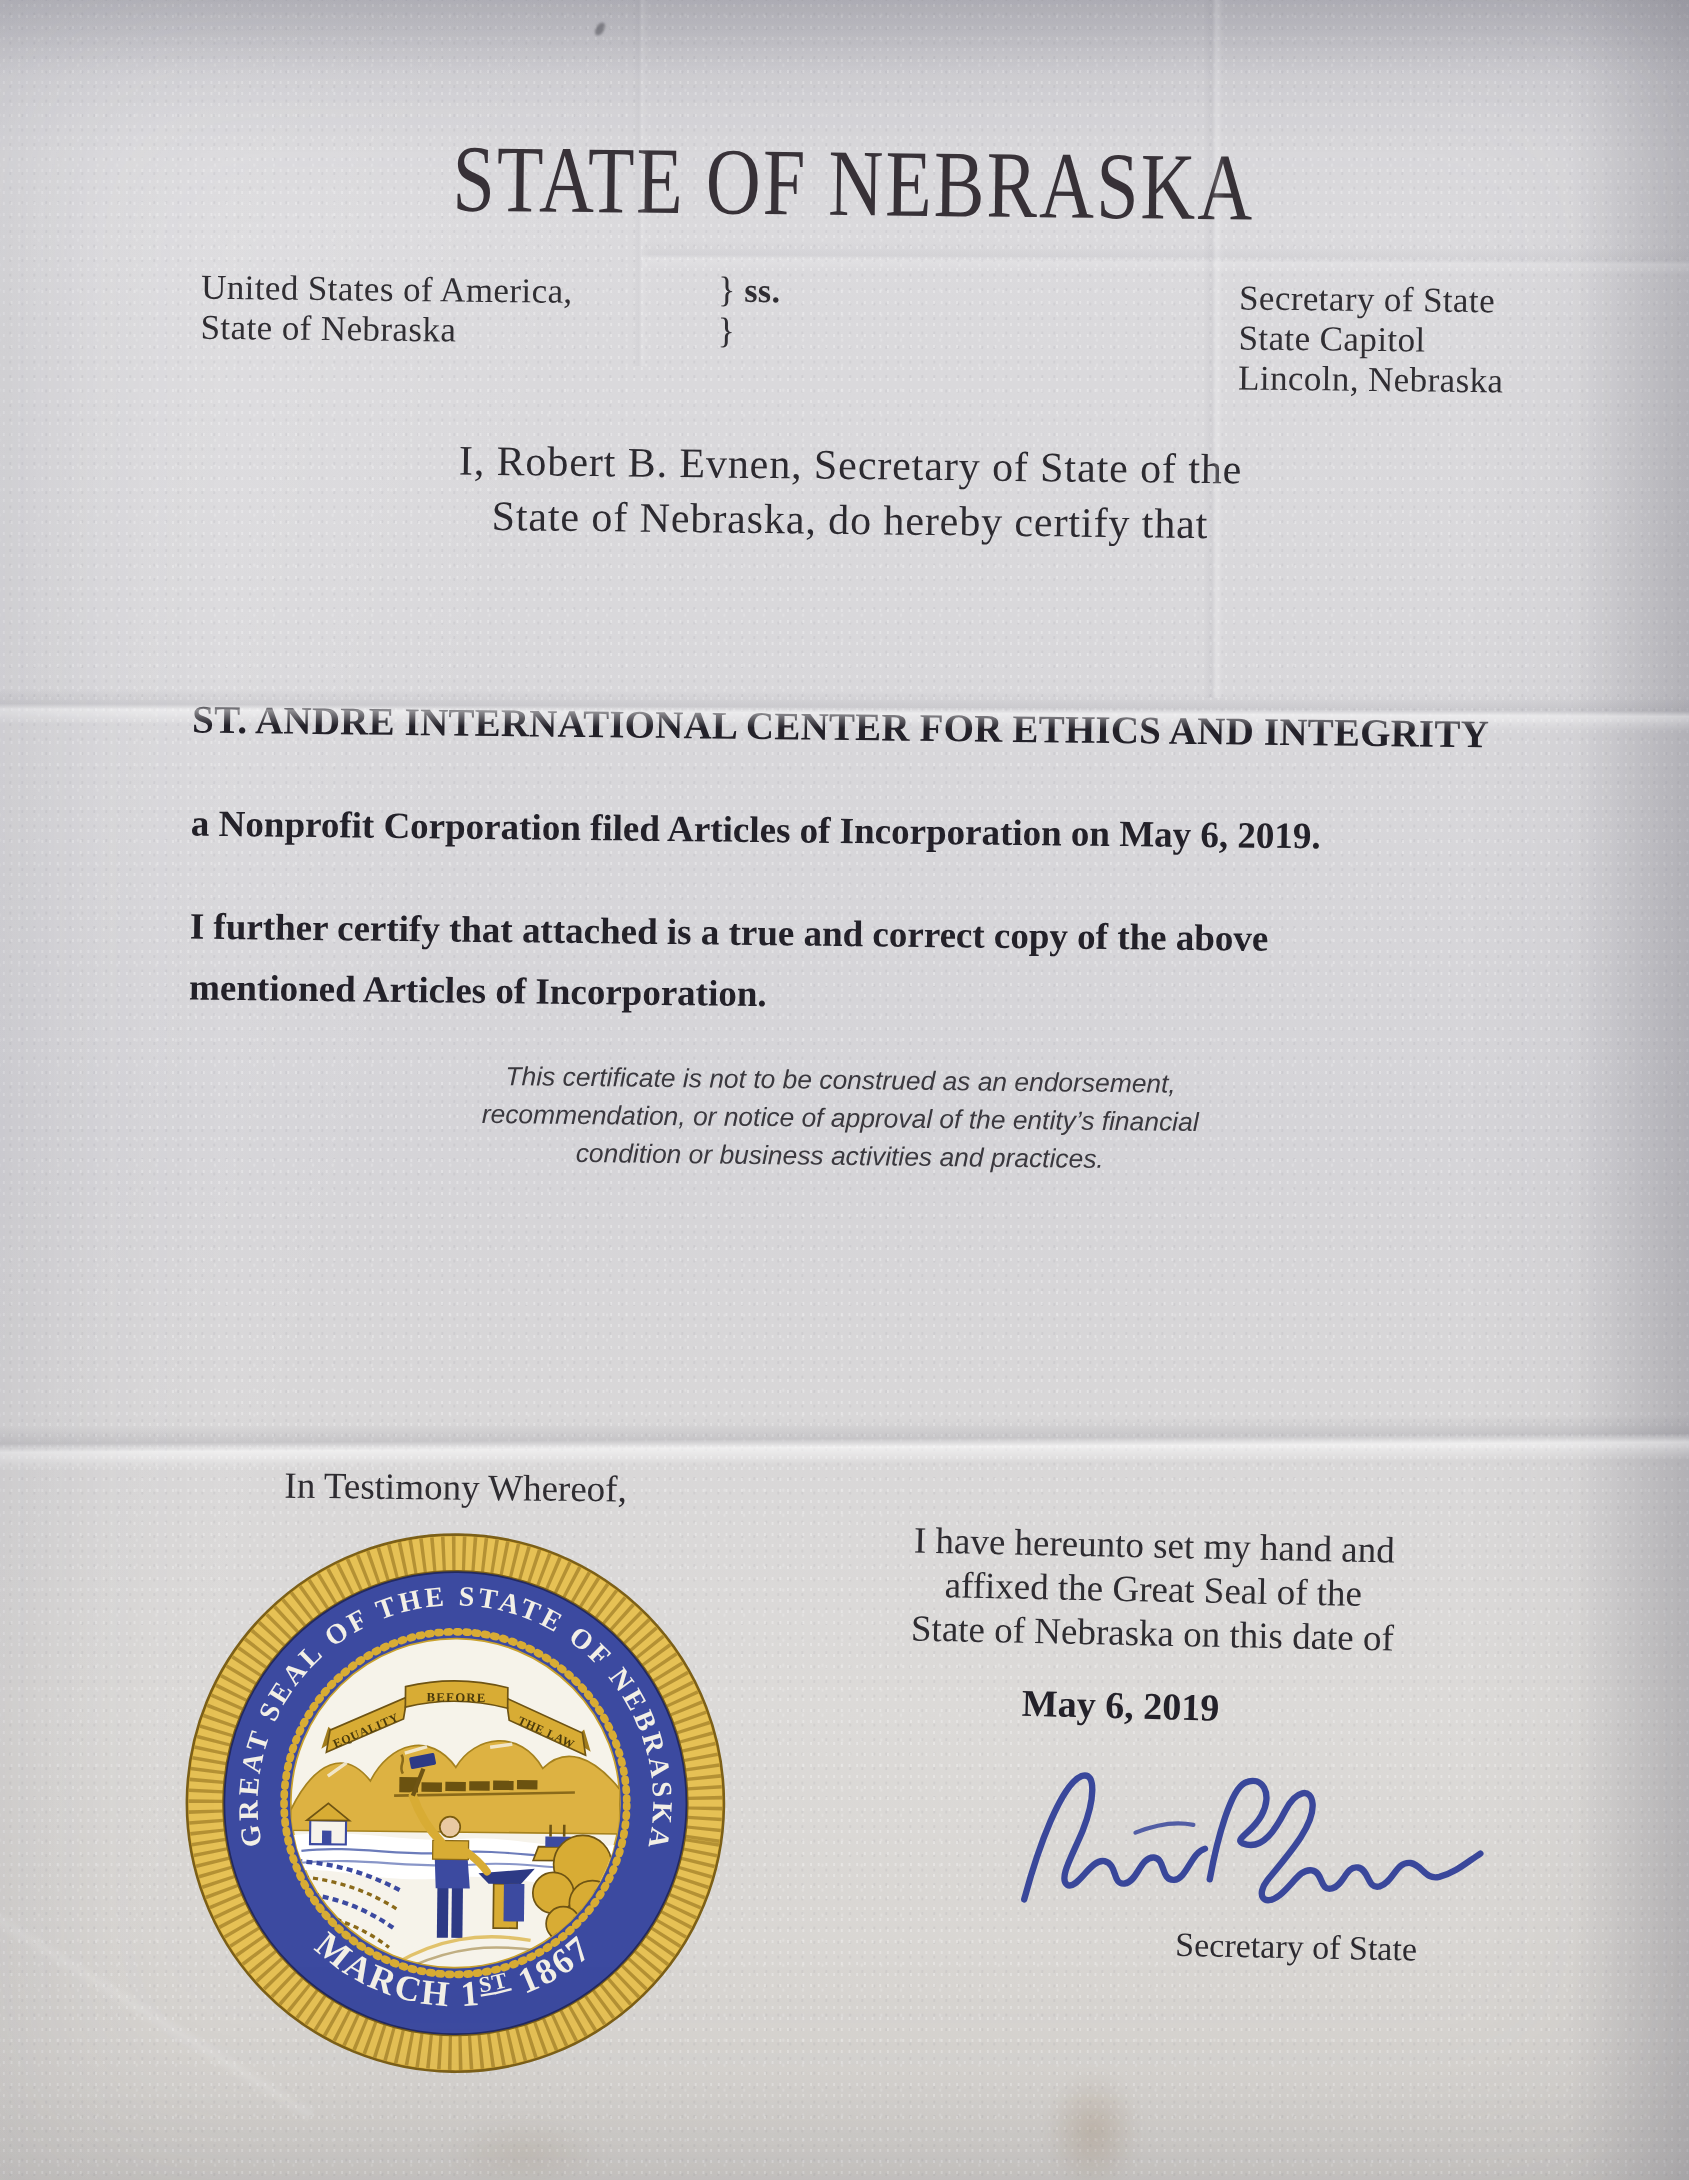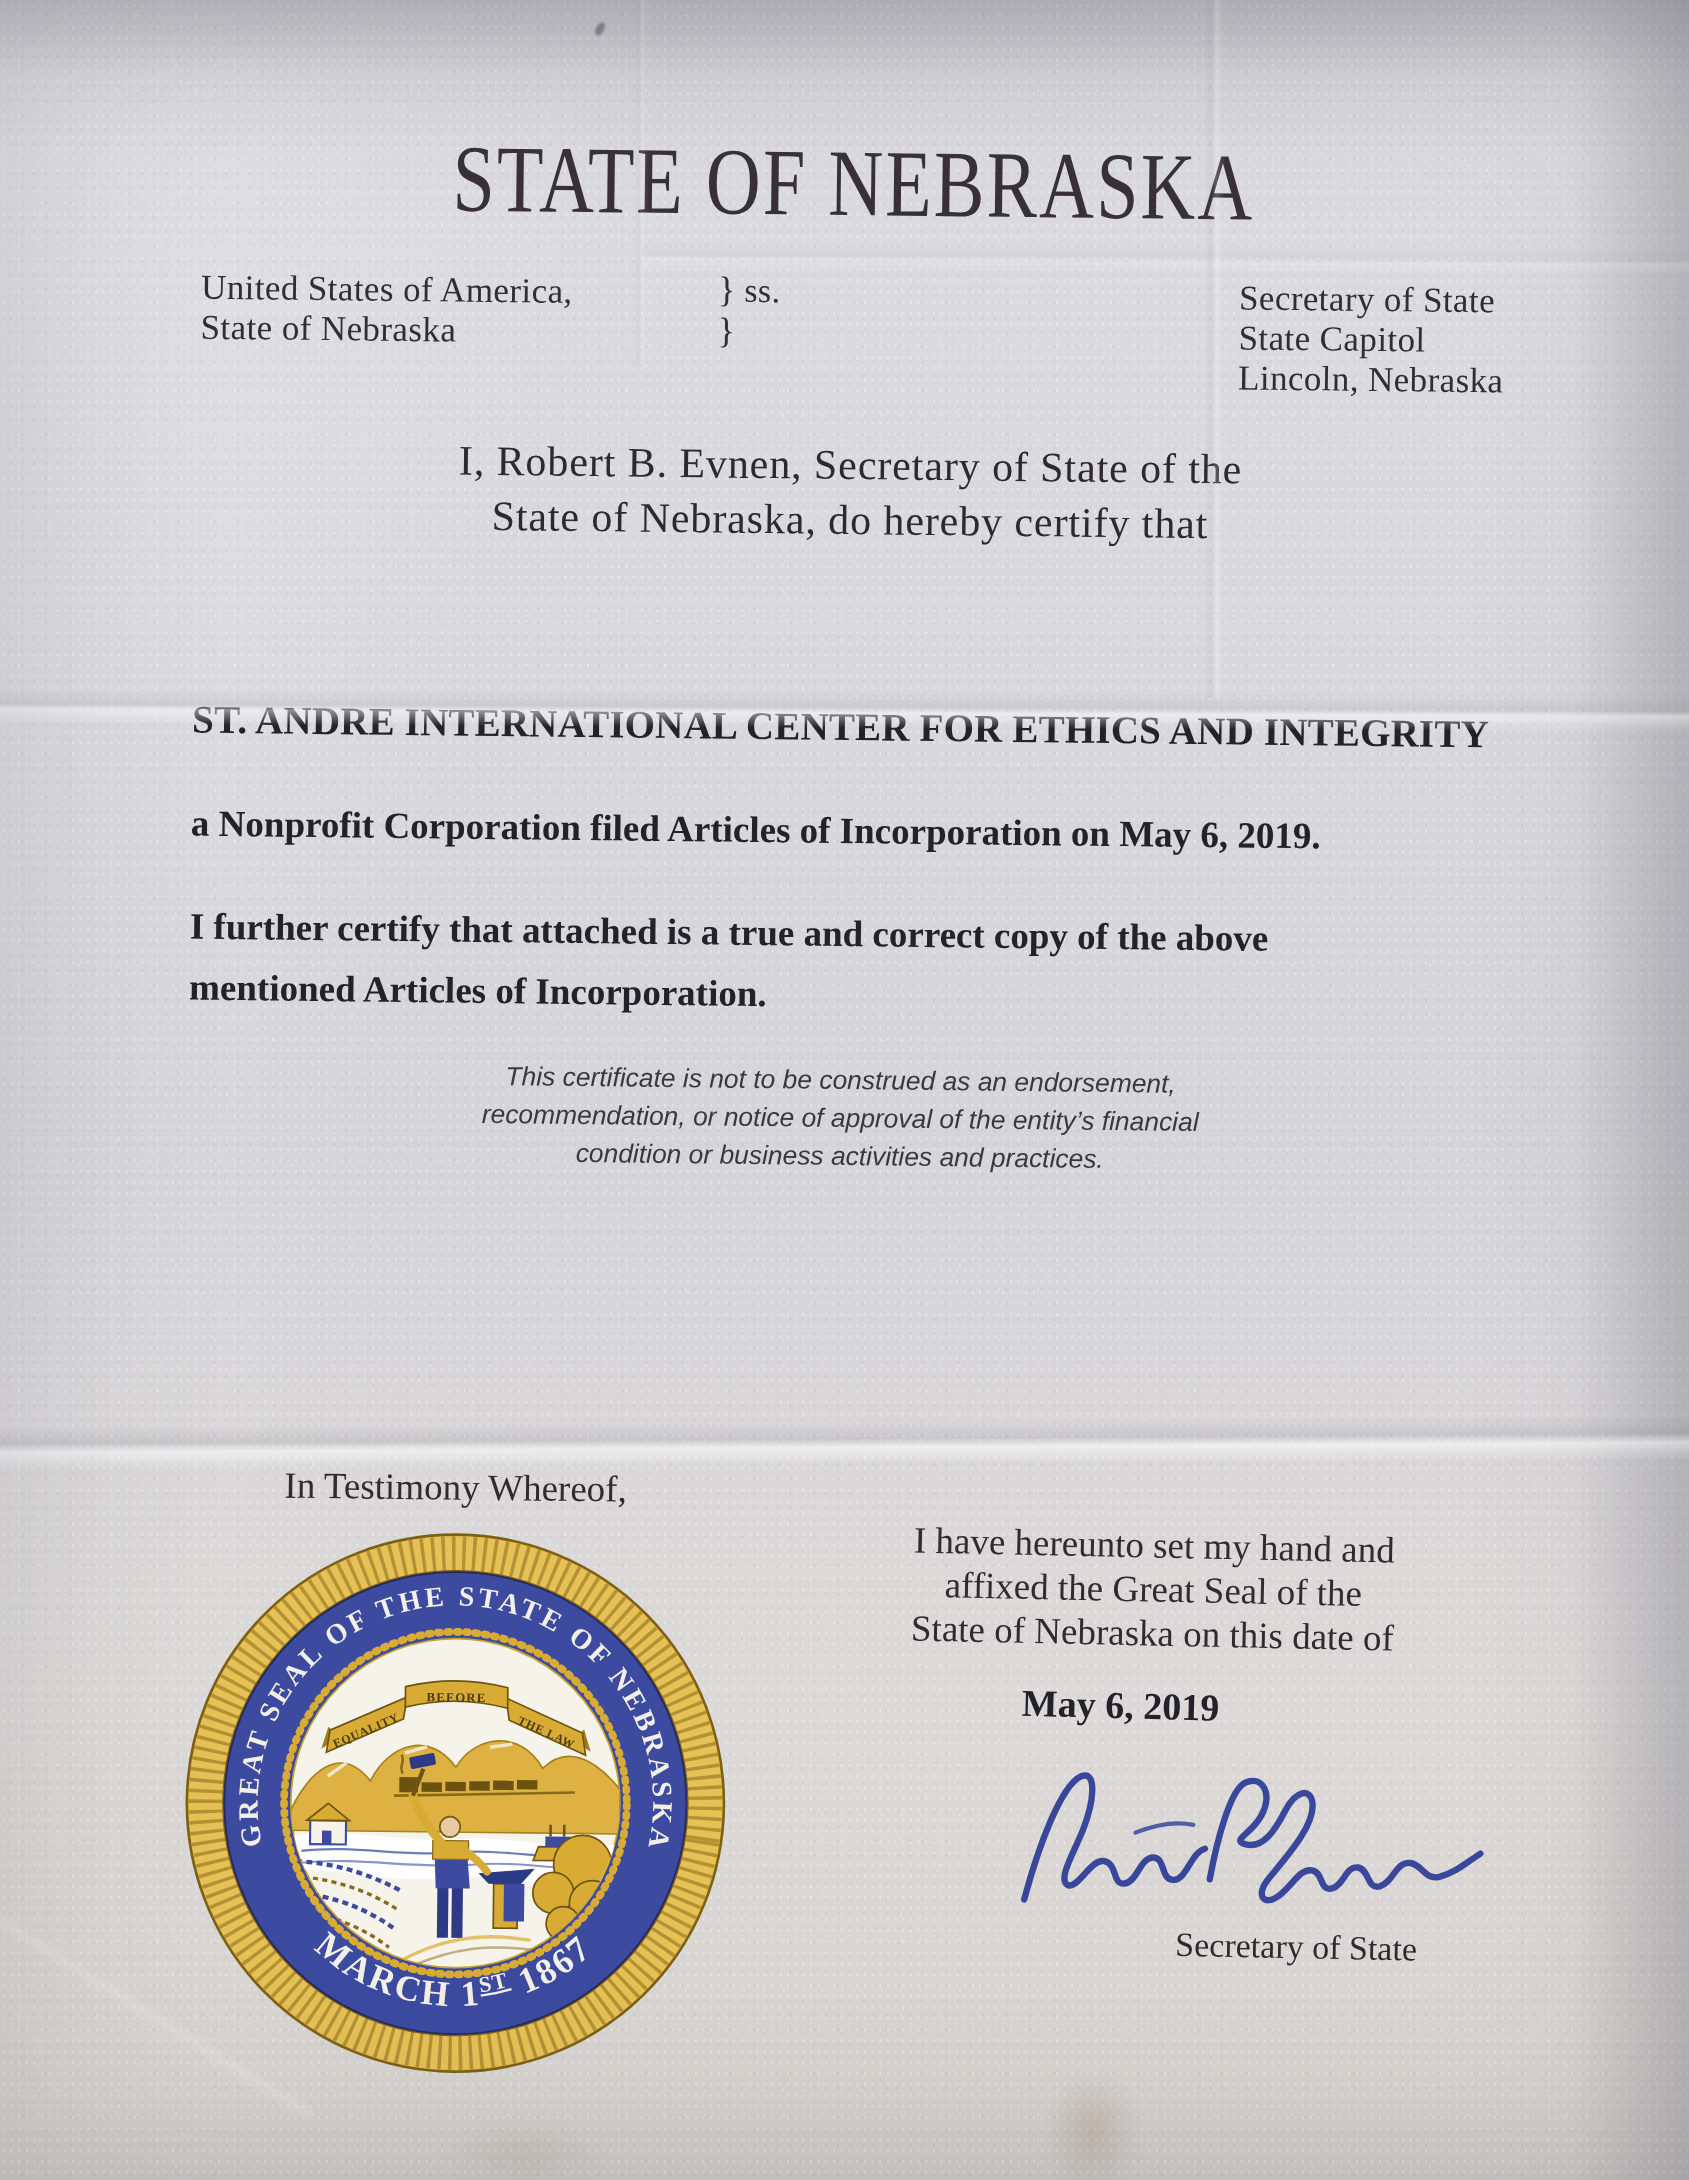--- a/index.html
+++ b/index.html
@@ -53,21 +53,21 @@
 
   .content{position:absolute;inset:0;transform:rotate(.65deg);transform-origin:50% 46%;color:#2e2c31;}
 
   .doc-title{position:absolute;left:0;top:136px;width:100%;text-align:center;
     font-size:95px;line-height:1.0;color:#383238;white-space:nowrap;}
   .doc-title .squeeze{display:inline-block;transform:scaleX(.8);transform-origin:center;letter-spacing:2.6px;}
 
   .hdr{position:absolute;font-size:35px;line-height:40px;letter-spacing:0.4px;color:#302e33;}
   .hdr-left{left:193px;top:275px;}
   .hdr-brace{left:710px;top:271px;font-size:36px;line-height:41px;}
-  .hdr-brace .ss{font-size:34px;padding-left:8.5px;}
+  .hdr-brace .ss{font-size:34px;padding-left:8.5px;font-weight:bold;}
   .hdr-right{left:1231px;top:274px;}
 
   .intro{position:absolute;left:0;top:438px;width:100%;text-align:center;
     font-size:42px;line-height:55px;letter-spacing:0.9px;color:#2c2a30;}
 
   .bold-line{position:absolute;left:189px;font-weight:bold;color:#232129;white-space:nowrap;}
   .entity{top:704px;font-size:39px;letter-spacing:0.2px;}
   .filing{top:809px;font-size:37px;}
   .certify{top:903px;font-size:37px;line-height:61px;white-space:normal;width:1210px;}
 

